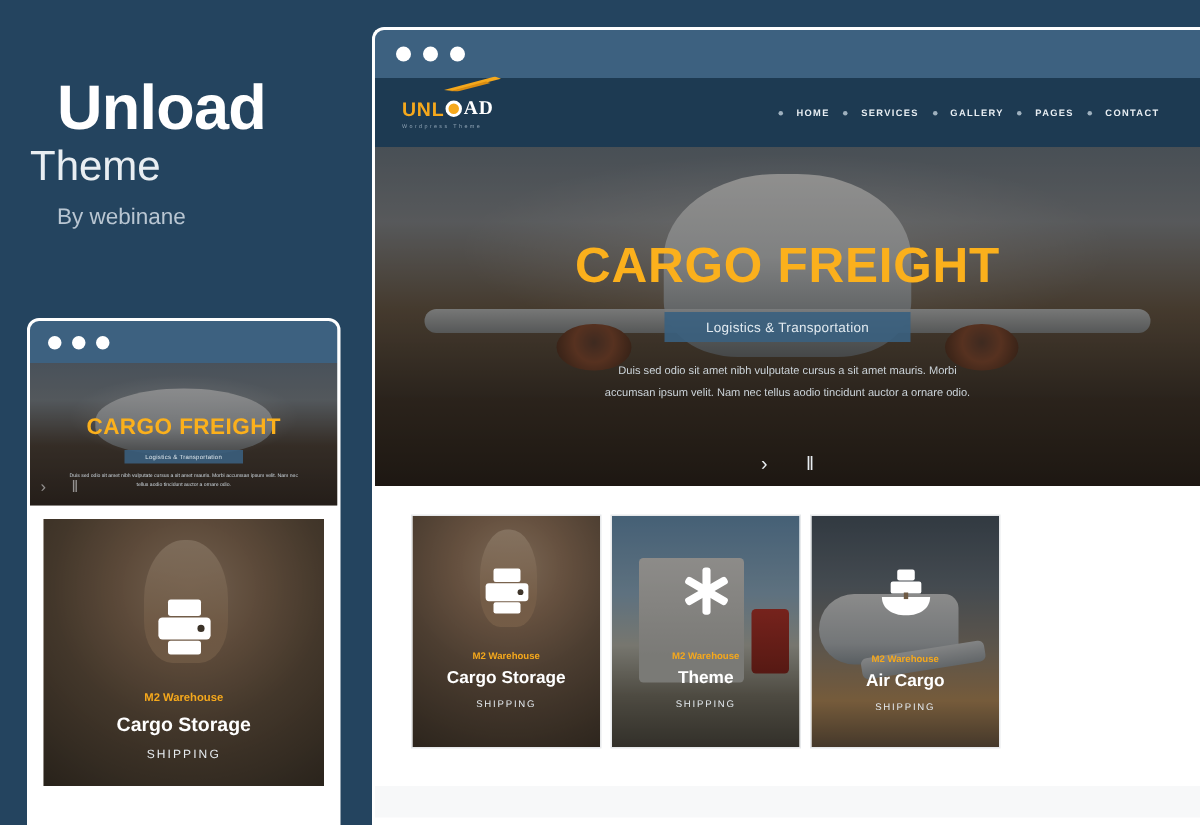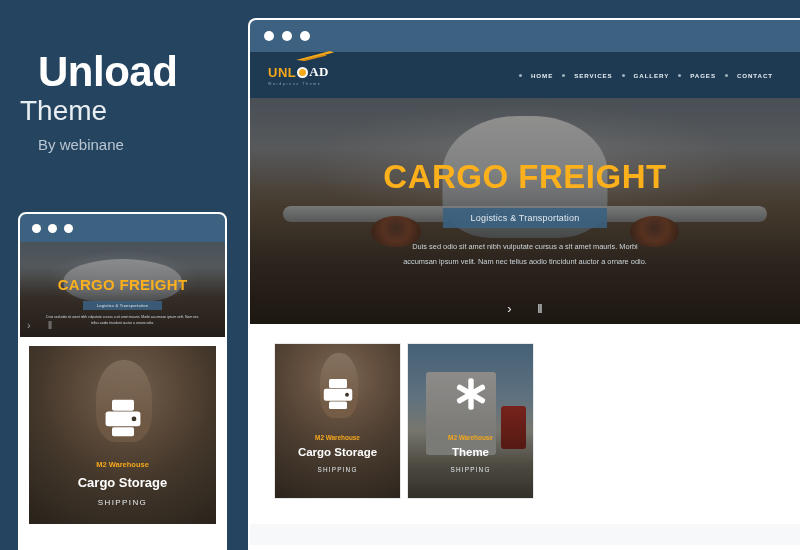--- a/index.html
+++ b/index.html
@@ -347,20 +347,37 @@
             <rect x="10.2" y="1.5" width="3.6" height="21" rx="1.4" transform="rotate(120 12 12)"></rect>
           </svg>
         </div>
         <div class="eyebrow">M2 Warehouse</div>
         <div class="ctitle">Theme</div>
         <div class="csub">SHIPPING</div>
       </div>
     </div>
 
 
+    <div class="card">
+      <div class="bg bg-air"></div>
+      <div class="shade"></div>
+      <div class="inner">
+        <div class="ico">
+          <svg width="38" height="38" viewBox="0 0 26 24" fill="#ffffff">
+            <rect x="9" y="1.5" width="8" height="5" rx="1"></rect>
+            <rect x="6" y="7" width="14" height="5.5" rx="1"></rect>
+            <path d="M2 14h22c0 5-4.4 8.4-11 8.4S2 19 2 14z"></path>
+            <rect x="12" y="12" width="2" height="3" fill="#6e5a44"></rect>
+          </svg>
+        </div>
+        <div class="eyebrow">M2 Warehouse</div>
+        <div class="ctitle">Air Cargo</div>
+        <div class="csub">SHIPPING</div>
+      </div>
+    </div>
 
   </div>
 
   <div class="bottom-band">
     <div class="strip"></div>
   </div>
 
 </div>
 
 </body></html>

